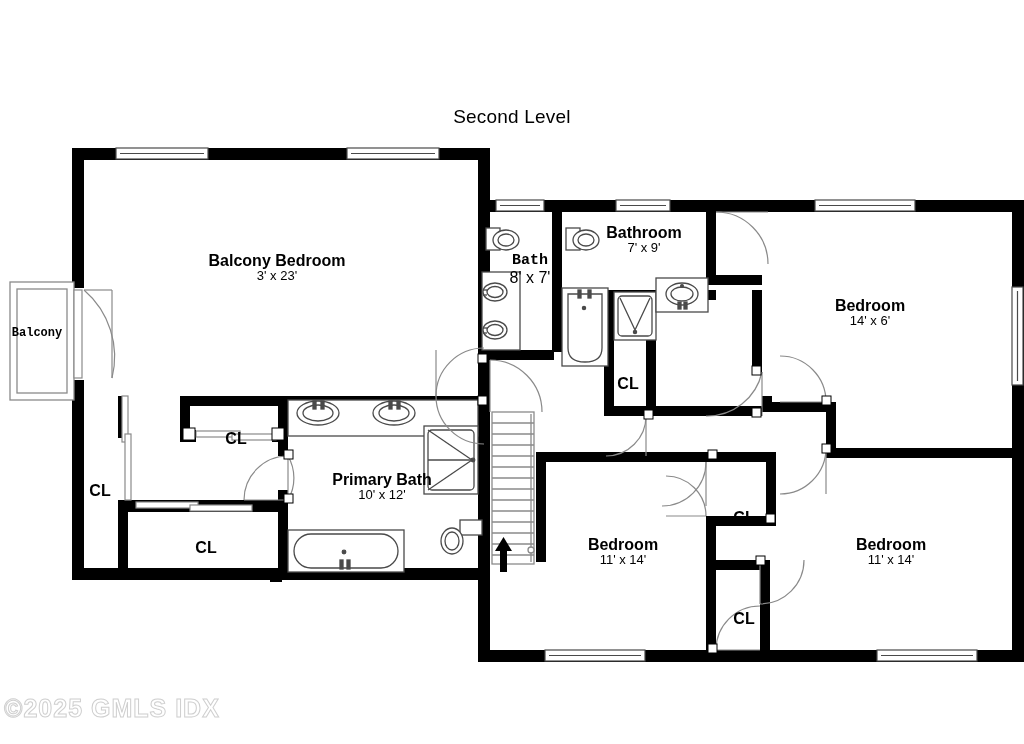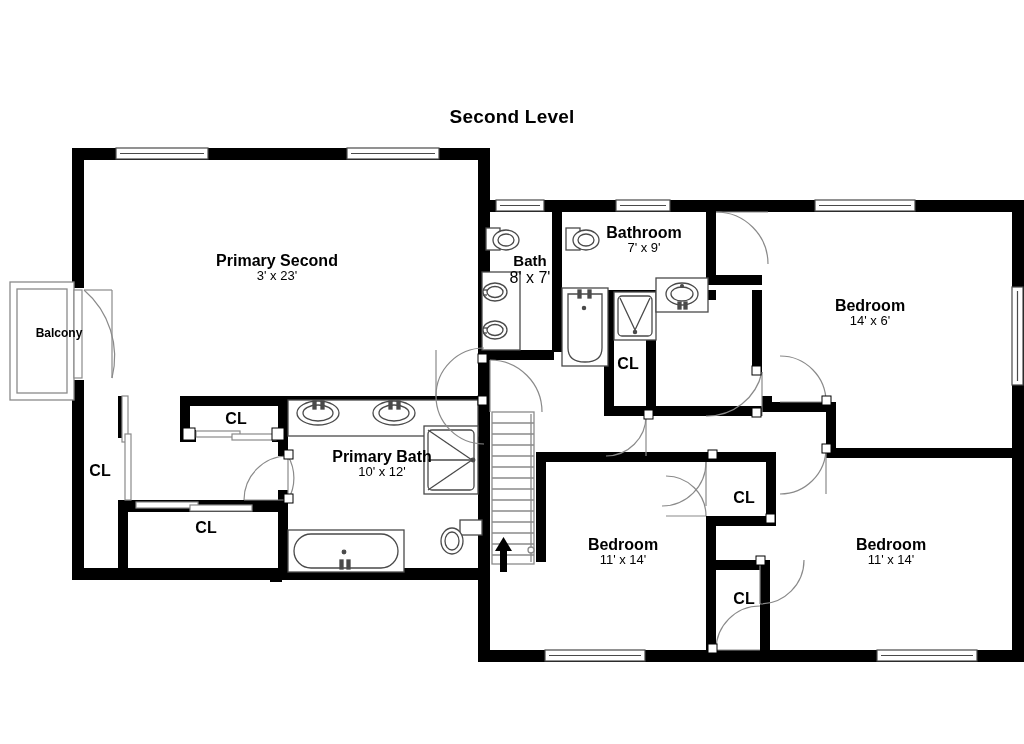--- a/index.html
+++ b/index.html
@@ -20,21 +20,21 @@
     width: 1024px;
     height: 744px;
   }
   #plan-title {
     position: absolute;
     left: 0;
     top: 106px;
     width: 1024px;
     text-align: center;
     font-size: 19px;
-    font-weight: bold;
+    font-weight: normal;
     color: #000;
     letter-spacing: 0.2px;
   }
   #floorplan-svg {
     position: absolute;
     left: 0; top: 0;
   }
   .room-label {
     position: absolute;
     text-align: center;
@@ -46,30 +46,31 @@
   .room-label .rname {
     font-weight: bold;
     display: block;
   }
   .room-label .rdim {
     font-weight: normal;
     display: block;
   }
   .sz-lg .rname { font-size: 16px; }
   .sz-lg .rdim  { font-size: 13px; }
-  .sz-md .rname { font-size: 15px; }
+  .sz-md .rname { font-size: 15px; font-family: Liberation Mono, monospace; }
   .sz-md .rdim  { font-size: 16px; }
   .cl-label {
     position: absolute;
     font-size: 16px;
     font-weight: bold;
     color: #000;
     text-align: center;
     white-space: nowrap;
     pointer-events: none;
+    margin-top: 20px;
   }
   .balcony-label {
     position: absolute;
     font-size: 12px;
     font-weight: bold;
     color: #000;
     text-align: center;
     white-space: nowrap;
     pointer-events: none;
   }
@@ -444,41 +445,41 @@
       <rect x="644" y="410" width="9" height="9"></rect>
       <rect x="284" y="450" width="9" height="9"></rect>
       <rect x="284" y="494" width="9" height="9"></rect>
       <rect x="183" y="428" width="12" height="12"></rect>
       <rect x="272" y="428" width="12" height="12"></rect>
     </g>
 
   </svg>
 
   <div class="room-label sz-lg" style="left:194px; top:252px; width:166px;">
-    <span class="rname">Primary Second</span>
+    <span class="rname">Balcony Bedroom</span>
     <span class="rdim">3' x 23'</span>
   </div>
 
   <div class="room-label sz-md" style="left:480px; top:253px; width:100px;">
     <span class="rname">Bath</span>
     <span class="rdim">8' x 7'</span>
   </div>
 
   <div class="room-label sz-lg" style="left:582px; top:224px; width:124px;">
     <span class="rname">Bathroom</span>
     <span class="rdim">7' x 9'</span>
   </div>
 
 
   <div class="room-label sz-lg" style="left:805px; top:297px; width:130px;">
     <span class="rname">Bedroom</span>
     <span class="rdim">14' x 6'</span>
   </div>
 
-  <div class="room-label sz-lg" style="left:320px; top:448px; width:124px;">
+  <div class="room-label sz-lg" style="left:320px; top:471px; width:124px;">
     <span class="rname">Primary Bath</span>
     <span class="rdim">10' x 12'</span>
   </div>
 
   <div class="room-label sz-lg" style="left:558px; top:536px; width:130px;">
     <span class="rname">Bedroom</span>
     <span class="rdim">11' x 14'</span>
   </div>
 
   <div class="room-label sz-lg" style="left:826px; top:536px; width:130px;">
@@ -486,16 +487,17 @@
     <span class="rdim">11' x 14'</span>
   </div>
 
   <div class="cl-label" style="left:78px; top:462px; width:44px;">CL</div>
   <div class="cl-label" style="left:214px; top:410px; width:44px;">CL</div>
   <div class="cl-label" style="left:184px; top:519px; width:44px;">CL</div>
   <div class="cl-label" style="left:606px; top:355px; width:44px;">CL</div>
   <div class="cl-label" style="left:722px; top:489px; width:44px;">CL</div>
   <div class="cl-label" style="left:722px; top:590px; width:44px;">CL</div>
 
-  <div class="balcony-label" style="left:28px; top:326px; width:62px;">Balcony</div>
-
+  <div class="balcony-label" style="left:6px; top:326px; width:62px;font-family:Liberation Mono, monospace;">Balcony</div>
+
+  <div id="watermark">©2025 GMLS IDX</div>
 
 </div>
 
 </body></html>

